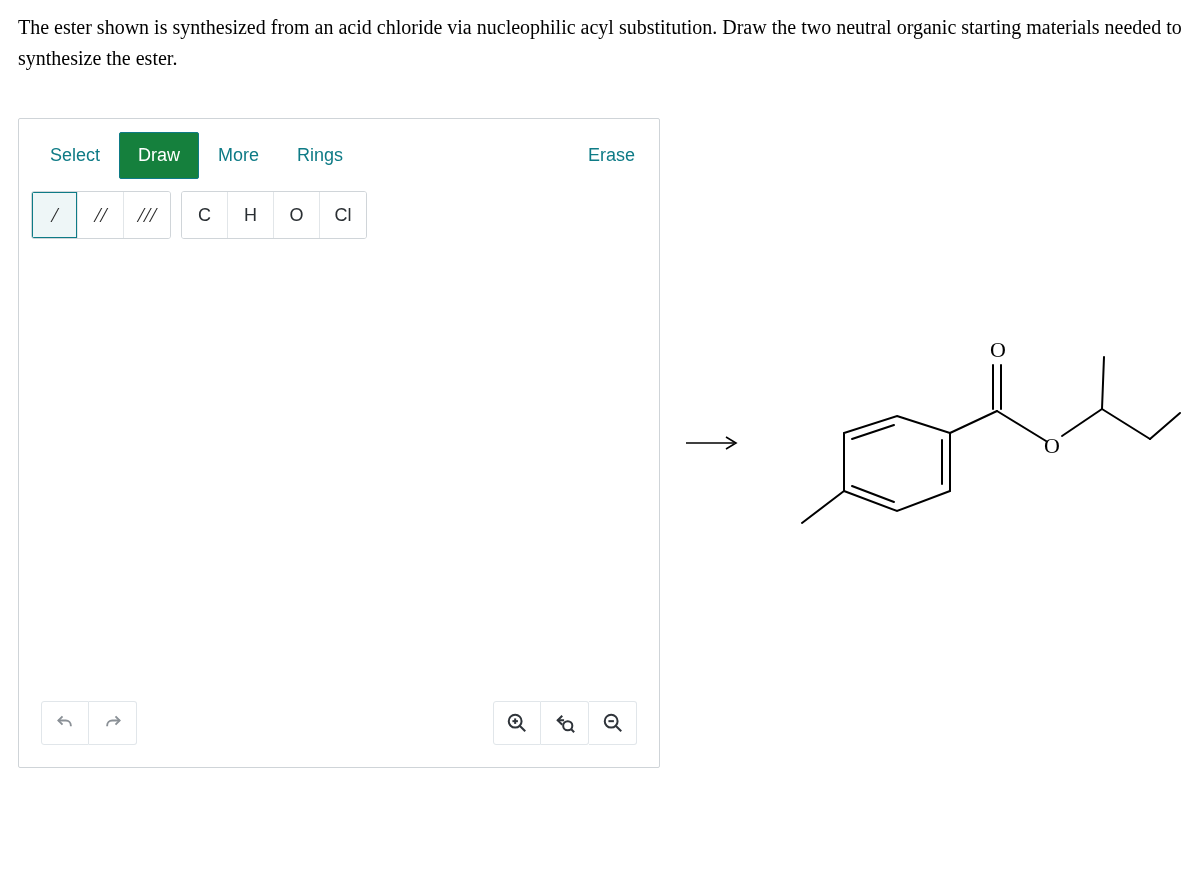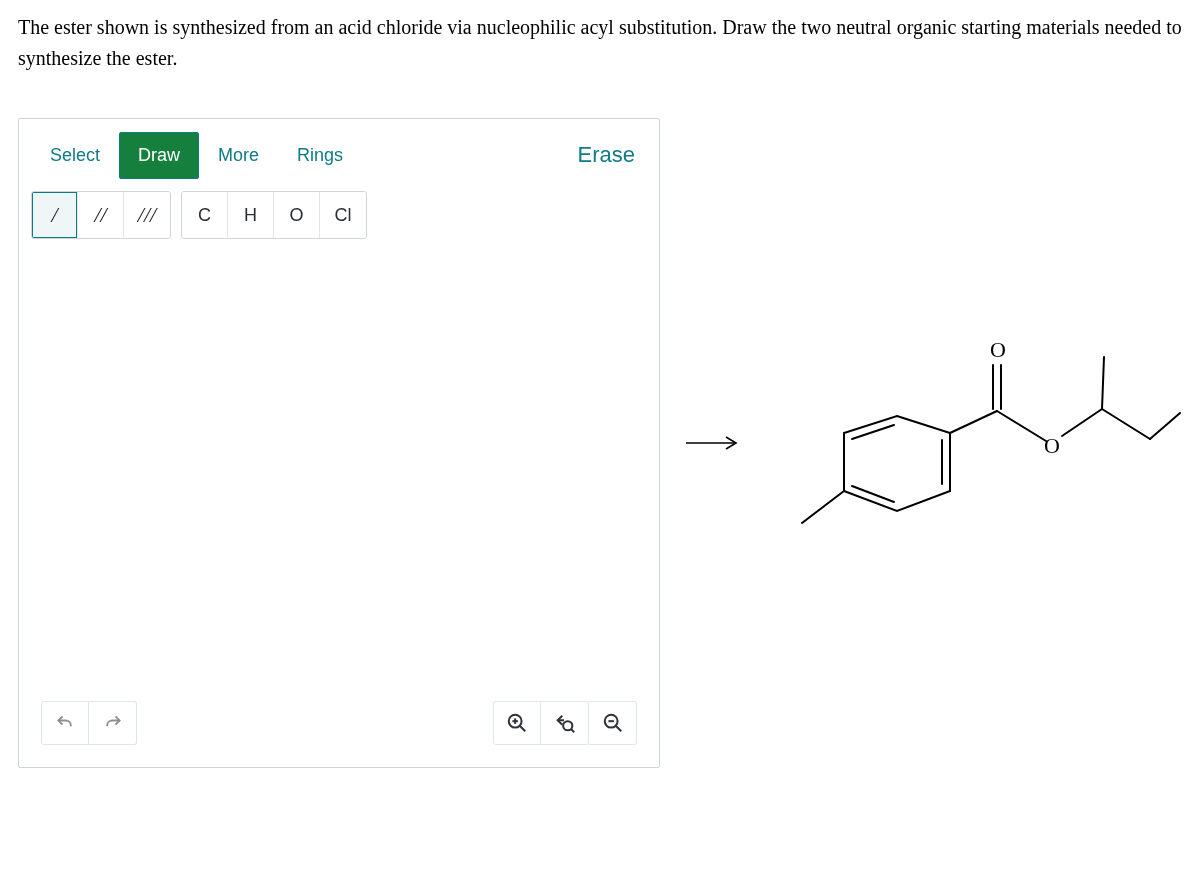--- a/index.html
+++ b/index.html
@@ -49,21 +49,21 @@
   }
   .tab.active {
     background: #15803d;
     color: #fff;
     border: 1px solid #0e7b86;
     border-radius: 2px;
   }
   .spacer { flex: 1; }
   .erase {
     font-family: -apple-system, "Segoe UI", Arial, sans-serif;
-    font-size: 22px;
+    font-size: 18px;
     color: #0e7b86;
     padding: 10px 14px;
     cursor: pointer;
   }
   .tool-row {
     display: flex;
     gap: 10px;
     margin-top: 4px;
   }
   .btn-group {

